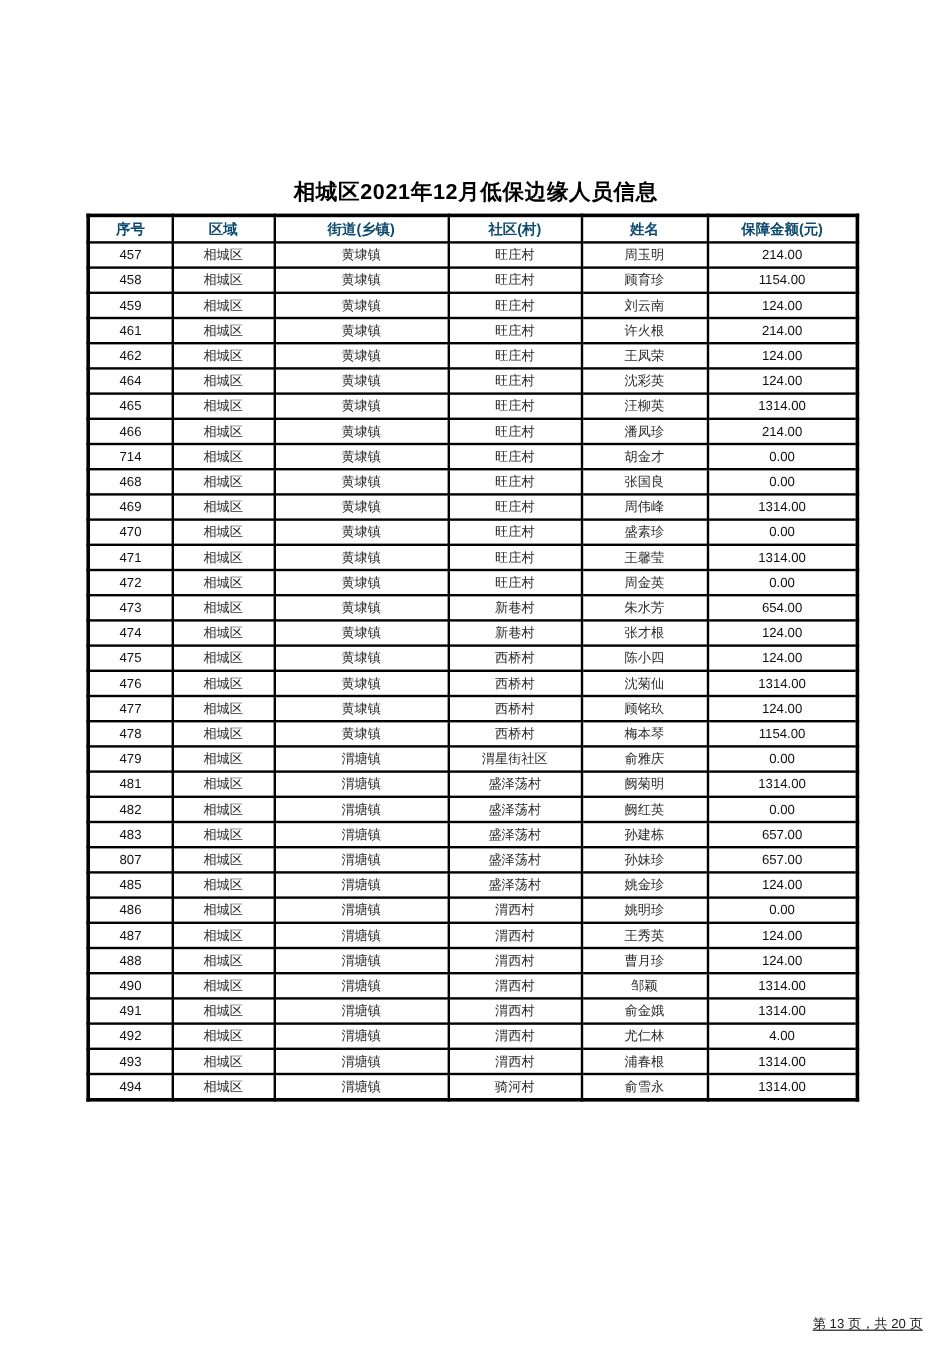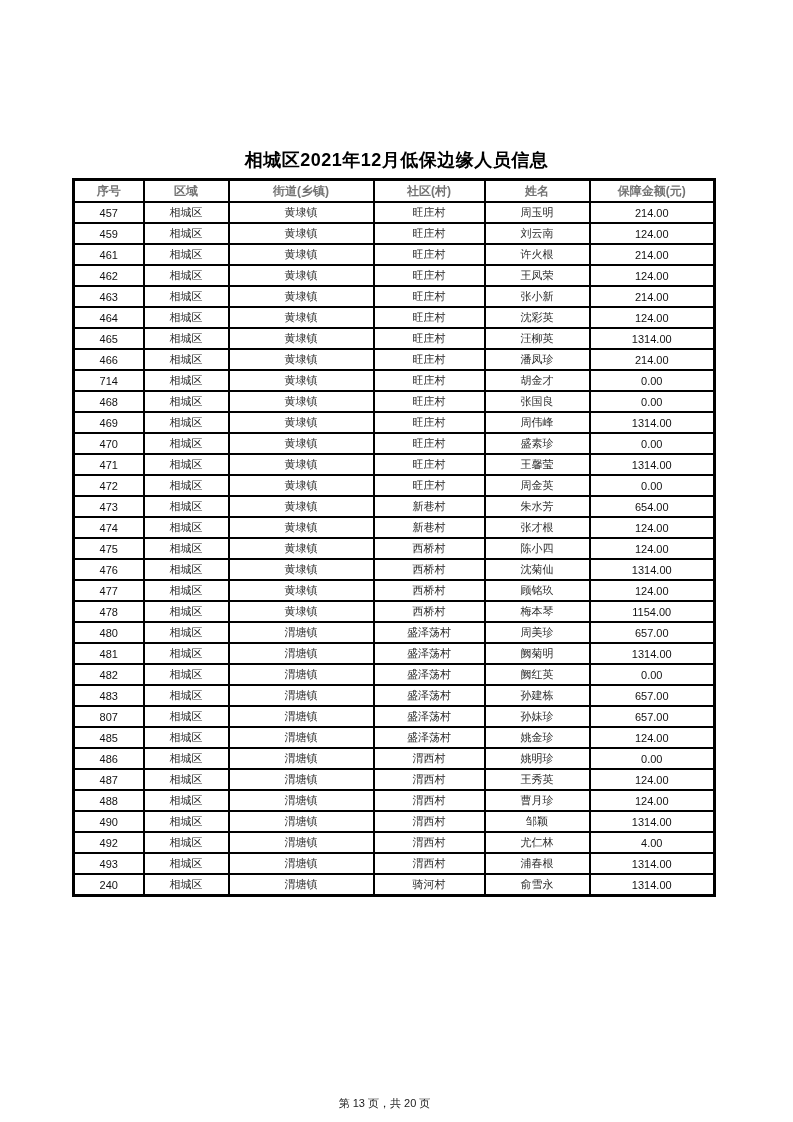--- a/index.html
+++ b/index.html
@@ -43,39 +43,40 @@
     text-align: center;
     vertical-align: middle;
     padding: 0 2px;
     overflow: hidden;
     white-space: nowrap;
   }
   table.data-table th {
     height: 20px;
     font-size: 12px;
     font-weight: bold;
-    color: #737373;
+    color: #0c4a6e;
   }
   table.data-table td {
     height: 19px;
     font-size: 11px;
     font-weight: normal;
     color: #2b2b2b;
   }
   table.data-table td.num {
     color: #111111;
   }
   .footer {
     position: absolute;
     top: 1048px;
     left: 0;
     width: 769px;
-    text-align: center;
+    text-align: right;
     font-size: 11px;
     color: #1a1a1a;
+    text-decoration: underline;
   }
 </style>
 </head>
 <body>
 
 <div class="page">
 
   <h1 class="title">相城区2021年12月低保边缘人员信息</h1>
 
   <table class="data-table">
@@ -100,20 +101,28 @@
     <tbody>
         <tr>
           <td class="num">457</td>
           <td>相城区</td>
           <td>黄埭镇</td>
           <td>旺庄村</td>
           <td>周玉明</td>
           <td class="num">214.00</td>
         </tr>
         <tr>
+          <td class="num">458</td>
+          <td>相城区</td>
+          <td>黄埭镇</td>
+          <td>旺庄村</td>
+          <td>顾育珍</td>
+          <td class="num">1154.00</td>
+        </tr>
+        <tr>
           <td class="num">459</td>
           <td>相城区</td>
           <td>黄埭镇</td>
           <td>旺庄村</td>
           <td>刘云南</td>
           <td class="num">124.00</td>
         </tr>
         <tr>
           <td class="num">461</td>
           <td>相城区</td>
@@ -122,28 +131,20 @@
           <td>许火根</td>
           <td class="num">214.00</td>
         </tr>
         <tr>
           <td class="num">462</td>
           <td>相城区</td>
           <td>黄埭镇</td>
           <td>旺庄村</td>
           <td>王凤荣</td>
           <td class="num">124.00</td>
-        </tr>
-        <tr>
-          <td class="num">463</td>
-          <td>相城区</td>
-          <td>黄埭镇</td>
-          <td>旺庄村</td>
-          <td>张小新</td>
-          <td class="num">214.00</td>
         </tr>
         <tr>
           <td class="num">464</td>
           <td>相城区</td>
           <td>黄埭镇</td>
           <td>旺庄村</td>
           <td>沈彩英</td>
           <td class="num">124.00</td>
         </tr>
         <tr>
@@ -252,26 +253,26 @@
         </tr>
         <tr>
           <td class="num">478</td>
           <td>相城区</td>
           <td>黄埭镇</td>
           <td>西桥村</td>
           <td>梅本琴</td>
           <td class="num">1154.00</td>
         </tr>
         <tr>
-          <td class="num">480</td>
-          <td>相城区</td>
-          <td>渭塘镇</td>
-          <td>盛泽荡村</td>
-          <td>周美珍</td>
-          <td class="num">657.00</td>
+          <td class="num">479</td>
+          <td>相城区</td>
+          <td>渭塘镇</td>
+          <td>渭星街社区</td>
+          <td>俞雅庆</td>
+          <td class="num">0.00</td>
         </tr>
         <tr>
           <td class="num">481</td>
           <td>相城区</td>
           <td>渭塘镇</td>
           <td>盛泽荡村</td>
           <td>阙菊明</td>
           <td class="num">1314.00</td>
         </tr>
         <tr>
@@ -332,37 +333,45 @@
         </tr>
         <tr>
           <td class="num">490</td>
           <td>相城区</td>
           <td>渭塘镇</td>
           <td>渭西村</td>
           <td>邹颖</td>
           <td class="num">1314.00</td>
         </tr>
         <tr>
+          <td class="num">491</td>
+          <td>相城区</td>
+          <td>渭塘镇</td>
+          <td>渭西村</td>
+          <td>俞金娥</td>
+          <td class="num">1314.00</td>
+        </tr>
+        <tr>
           <td class="num">492</td>
           <td>相城区</td>
           <td>渭塘镇</td>
           <td>渭西村</td>
           <td>尤仁林</td>
           <td class="num">4.00</td>
         </tr>
         <tr>
           <td class="num">493</td>
           <td>相城区</td>
           <td>渭塘镇</td>
           <td>渭西村</td>
           <td>浦春根</td>
           <td class="num">1314.00</td>
         </tr>
         <tr>
-          <td class="num">240</td>
+          <td class="num">494</td>
           <td>相城区</td>
           <td>渭塘镇</td>
           <td>骑河村</td>
           <td>俞雪永</td>
           <td class="num">1314.00</td>
         </tr>
       </tbody>
   </table>
 
   <div class="footer">

